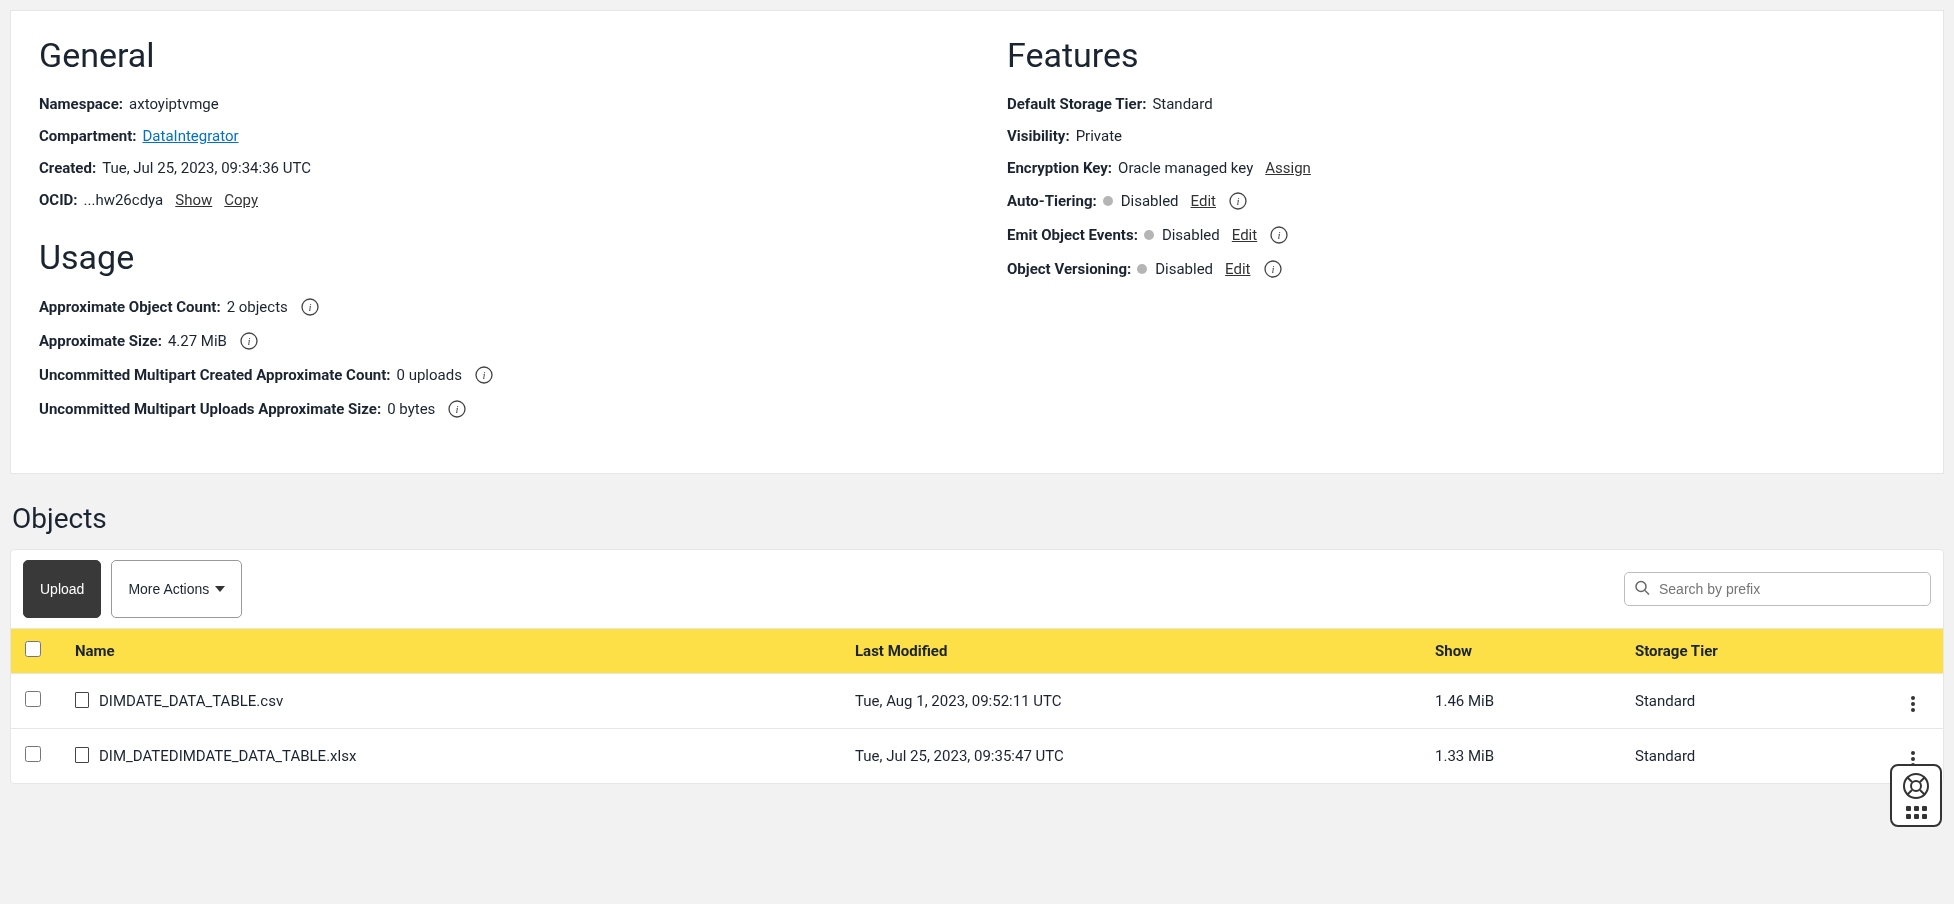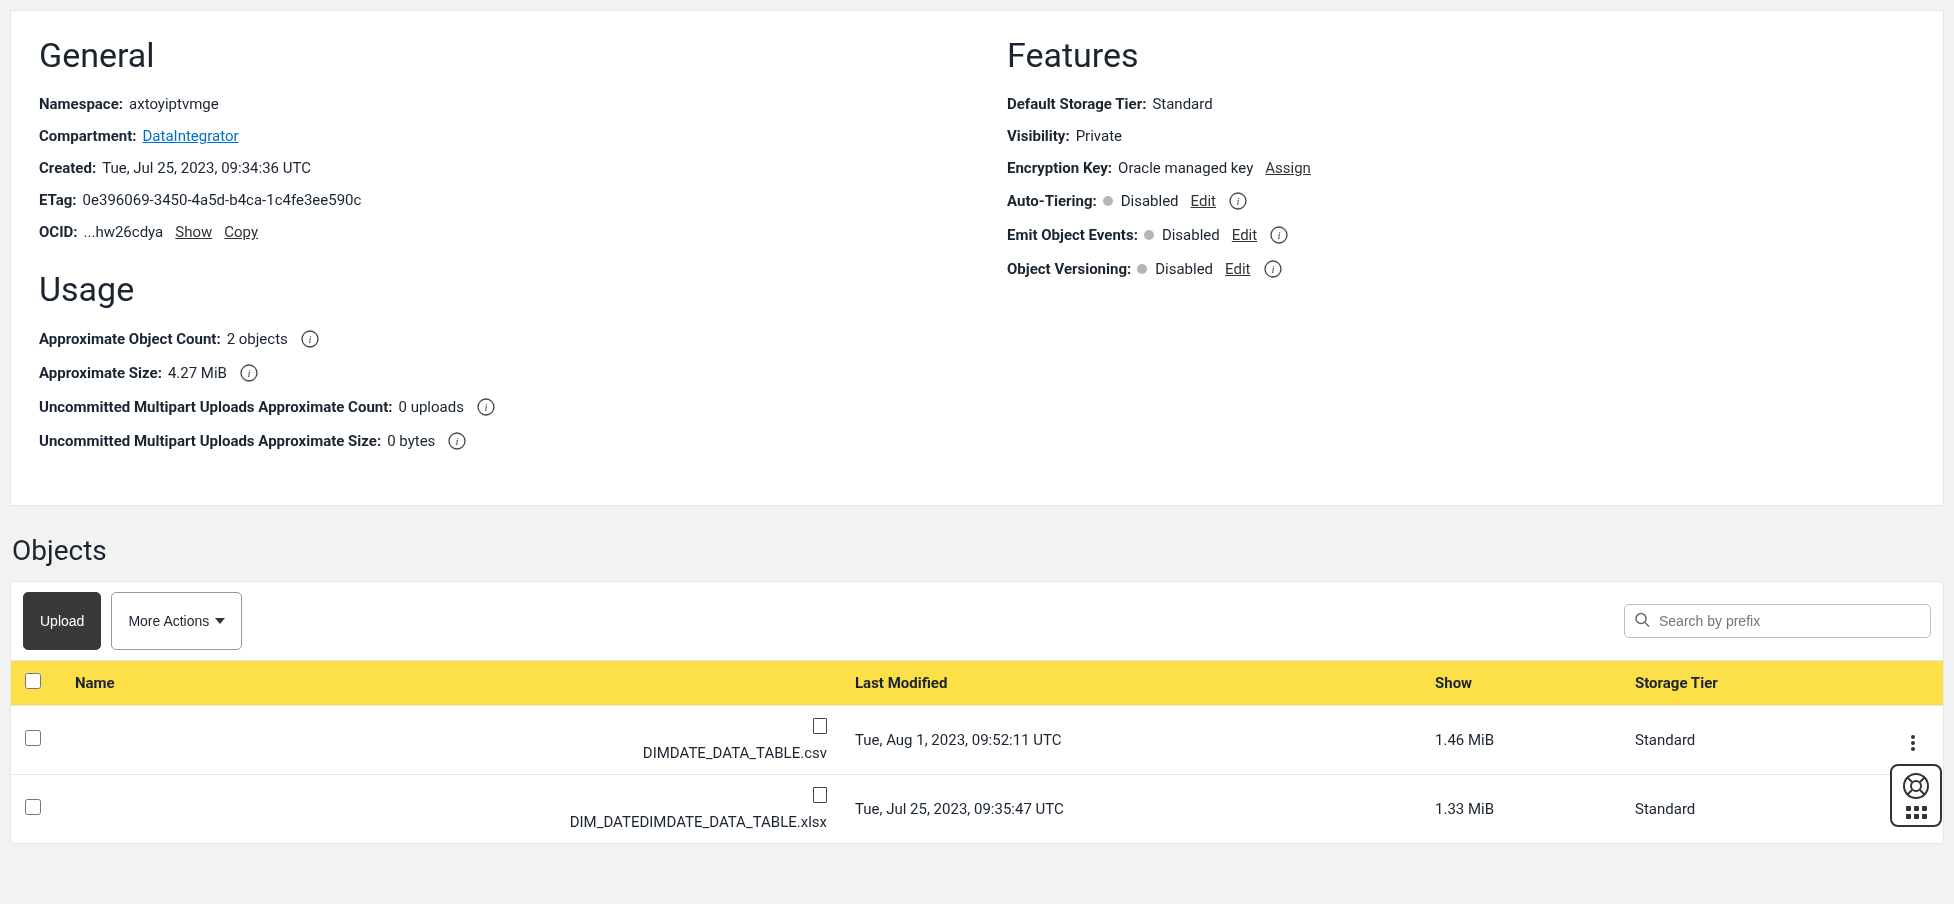--- a/index.html
+++ b/index.html
@@ -141,21 +141,21 @@
     padding: 12px 14px;
     border-top: 1px solid #e6e6e6;
     font-size: 15px;
   }
   table.objects-table th {
     font-weight: 700;
     background: #fde047;
   }
   .col-check { width: 50px; }
   .col-name { width: 780px; }
-  .col-name-cell { display: flex; align-items: flex-end; gap: 10px; flex-direction: column; }
+  .col-name-cell { display: flex; align-items: flex-start; gap: 10px; }
   .file-icon-box {
     display: inline-block;
     width: 14px; height: 16px;
     border: 1px solid #444;
     border-radius: 1px;
   }
   .col-mod { width: 580px; }
   .col-size { width: 200px; }
   .col-tier { }
   .col-actions { width: 50px; text-align: center; }
@@ -212,24 +212,20 @@
     </div>
     <div class="kv-row">
       <span class="kv-label">Compartment:</span>
       <a class="link">DataIntegrator</a>
     </div>
     <div class="kv-row">
       <span class="kv-label">Created:</span>
       <span class="kv-value">Tue, Jul 25, 2023, 09:34:36 UTC</span>
     </div>
     <div class="kv-row">
-      <span class="kv-label">ETag:</span>
-      <span class="kv-value">0e396069-3450-4a5d-b4ca-1c4fe3ee590c</span>
-    </div>
-    <div class="kv-row">
       <span class="kv-label">OCID:</span>
       <span class="kv-value">...hw26cdya</span>
       <a class="action-link">Show</a>
       <a class="action-link">Copy</a>
     </div>
 
     <h2 class="section-heading" style="margin-top:28px">Usage</h2>
     <div class="kv-row">
       <span class="kv-label">Approximate Object Count:</span>
       <span class="kv-value">2 objects</span>
@@ -244,21 +240,21 @@
       <span class="kv-label">Approximate Size:</span>
       <span class="kv-value">4.27 MiB</span>
       <span class="info-icon">
         <svg width="18" height="18" viewBox="0 0 18 18">
             <circle cx="9" cy="9" r="8" fill="none" stroke="#444" stroke-width="1.3"></circle>
             <text x="9" y="13" text-anchor="middle" font-size="11" font-style="italic" font-family="serif" fill="#444">i</text>
           </svg>
       </span>
     </div>
     <div class="kv-row">
-      <span class="kv-label">Uncommitted Multipart Uploads Approximate Count:</span>
+      <span class="kv-label">Uncommitted Multipart Created Approximate Count:</span>
       <span class="kv-value">0 uploads</span>
       <span class="info-icon">
         <svg width="18" height="18" viewBox="0 0 18 18">
             <circle cx="9" cy="9" r="8" fill="none" stroke="#444" stroke-width="1.3"></circle>
             <text x="9" y="13" text-anchor="middle" font-size="11" font-style="italic" font-family="serif" fill="#444">i</text>
           </svg>
       </span>
     </div>
     <div class="kv-row">
       <span class="kv-label">Uncommitted Multipart Uploads Approximate Size:</span>

